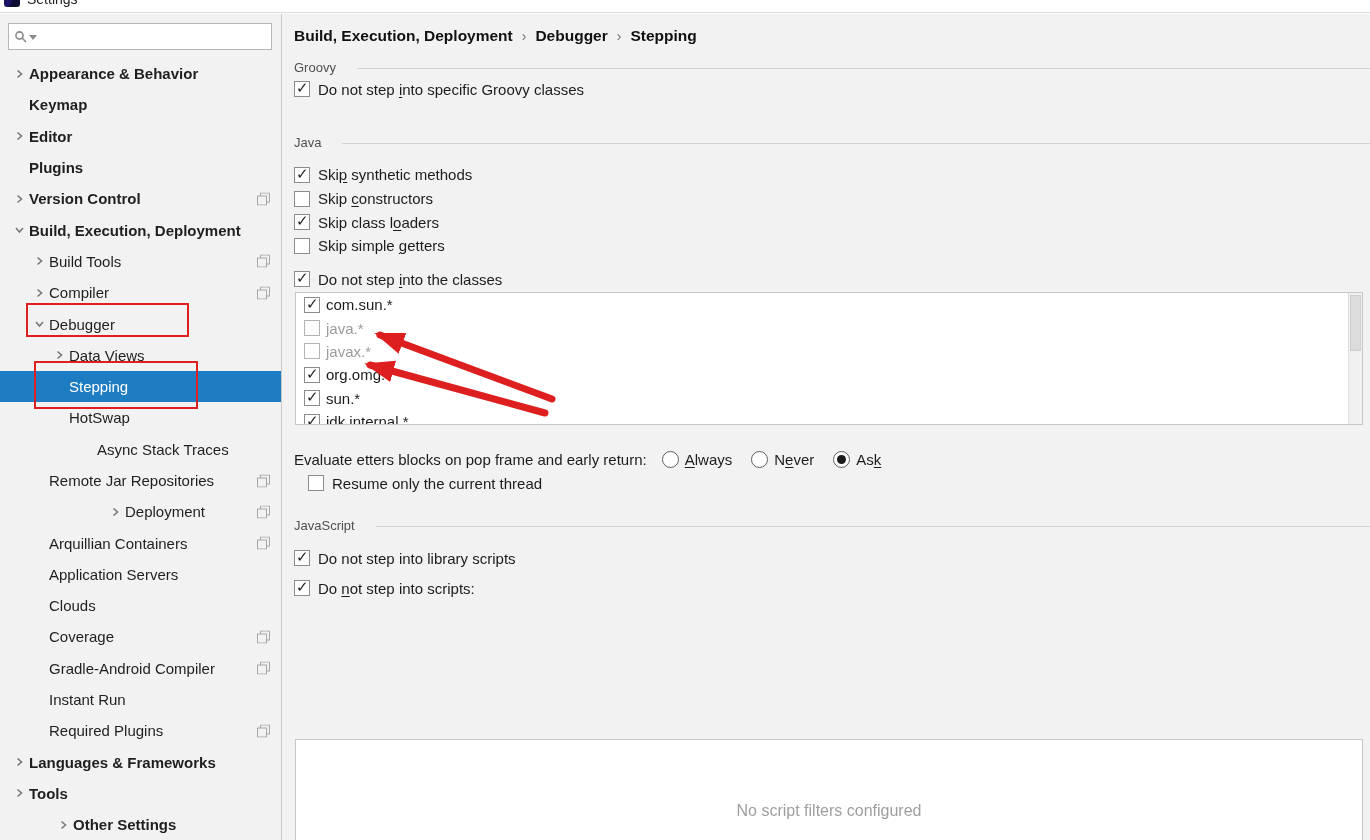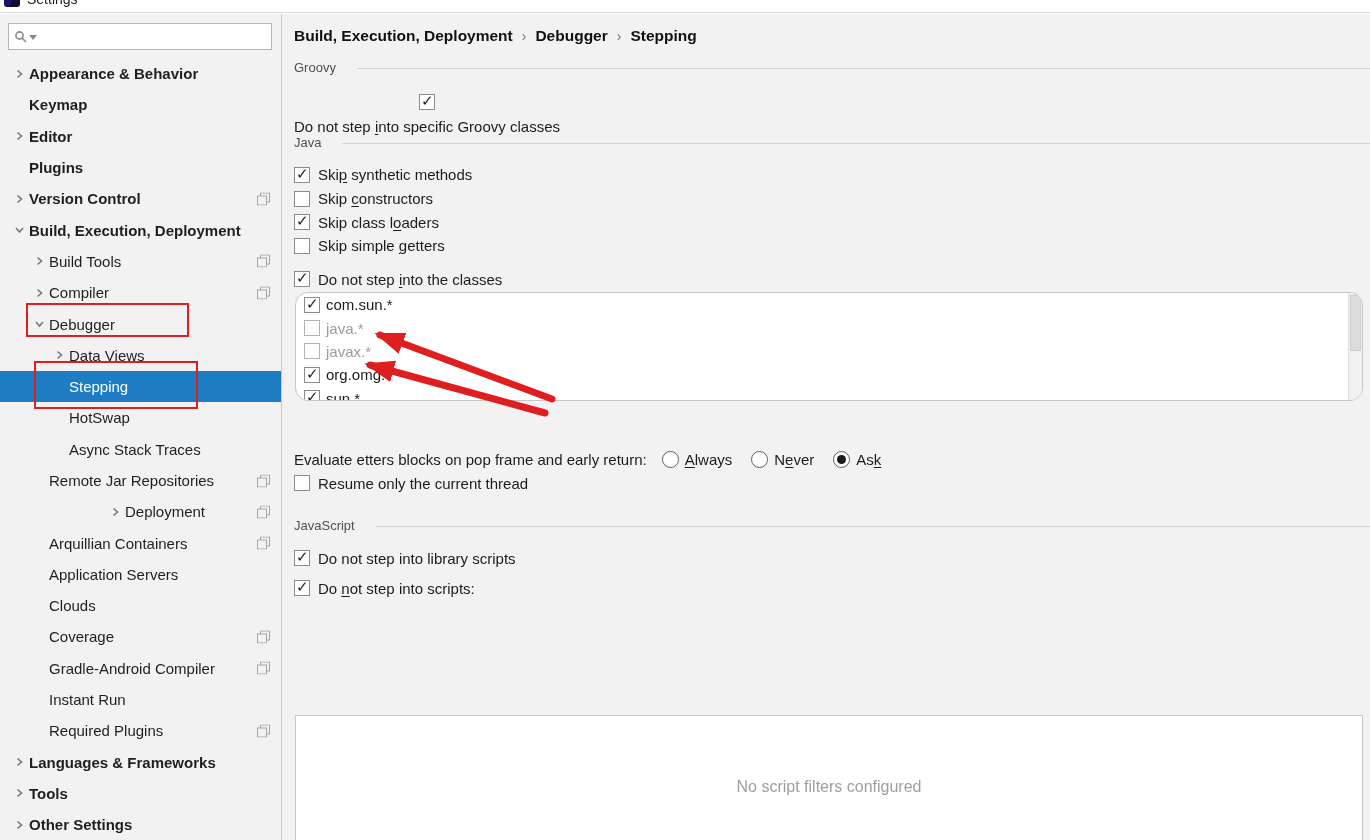--- a/index.html
+++ b/index.html
@@ -171,21 +171,21 @@
         <span>Data Views</span>
       </div>
       <div class="tree-row selected" style="padding-left: 50px;">
         <span class="chev"></span>
         <span>Stepping</span>
       </div>
       <div class="tree-row" style="padding-left: 50px;">
         <span class="chev"></span>
         <span>HotSwap</span>
       </div>
-      <div class="tree-row" style="padding-left: 50px;">
+      <div class="tree-row" style="padding-left: 50px; margin-left: 28px;">
         <span class="chev"></span>
         <span>Async Stack Traces</span>
       </div>
       <div class="tree-row" style="padding-left: 30px;">
         <span class="chev"></span>
         <span>Remote Jar Repositories</span>
         <span class="shared"><svg width="13" height="13" viewBox="0 0 13 13">
             <rect x="3.5" y="0.5" width="9" height="9" fill="none" stroke="#a6a6a6"></rect>
             <rect x="0.5" y="3.5" width="9" height="9" fill="#f2f2f2" stroke="#a6a6a6"></rect>
           </svg></span>
@@ -255,21 +255,21 @@
         <span>Languages &amp; Frameworks</span>
       </div>
       <div class="tree-row bold" style="padding-left: 10px;">
         <span class="chev">
           <svg width="9" height="10" viewBox="0 0 9 10">
             <polyline points="2.5,1.5 6.5,5 2.5,8.5"></polyline>
           </svg>
         </span>
         <span>Tools</span>
       </div>
-      <div class="tree-row bold" style="padding-left: 10px;">
+      <div class="tree-row bold" style="padding-left: 10px; margin-left: 44px;">
         <span class="chev">
           <svg width="9" height="10" viewBox="0 0 9 10">
             <polyline points="2.5,1.5 6.5,5 2.5,8.5"></polyline>
           </svg>
         </span>
         <span>Other Settings</span>
       </div>
     </div>
 </div>
 
@@ -279,21 +279,21 @@
       <span class="crumb-sep">›</span>
       <span>Debugger</span>
       <span class="crumb-sep">›</span>
       <span>Stepping</span>
     </div>
 
   <div class="abs group-header" style="top:45px;">
     <span>Groovy</span>
       <span class="group-line"></span>
   </div>
-  <div class="abs cb-row" style="left:12px;top:80px;flex-direction:column;">
+  <div class="abs cb-row" style="left:12px;top:64px;">
     <span class="cb checked"></span>
     <span>Do not step <u>i</u>nto specific Groovy classes</span>
   </div>
 
   <div class="abs group-header" style="top:120px;">
     <span>Java</span>
       <span class="group-line"></span>
   </div>
   <div class="abs stack" id="java-checkboxes" style="left:12px;top:149px;">
       <div class="cb-row">
@@ -311,21 +311,21 @@
       <div class="cb-row">
         <span class="cb"></span>
         <span>Skip simple <u>g</u>etters</span>
       </div>
     </div>
   <div class="abs cb-row" style="left:12px;top:254px;">
     <span class="cb checked"></span>
     <span>Do not step <u>i</u>nto the classes</span>
   </div>
 
-  <div class="abs listbox" id="class-list" style="left:13px;top:278px;width:1068px;height:109px;border-radius:13px;">
+  <div class="abs listbox" id="class-list" style="left:13px;top:278px;width:1068px;height:133px;">
     <div class="list-row">
         <span class="cb checked"></span>
         <span>com.sun.*</span>
       </div>
       <div class="list-row muted">
         <span class="cb muted"></span>
         <span>java.*</span>
       </div>
       <div class="list-row muted">
         <span class="cb muted"></span>
@@ -361,21 +361,21 @@
         <span class="radio-opt">
           <span class="radio"></span>
           <span>N<u>e</u>ver</span>
         </span>
         <span class="radio-opt">
           <span class="radio selected"></span>
           <span>As<u>k</u></span>
         </span>
       </span>
   </div>
-  <div class="abs cb-row" style="left:12px;top:458px;text-align:center;">
+  <div class="abs cb-row" style="left:26px;top:458px;text-align:center;">
     <span class="cb"></span>
     <span>Resume only the current thread</span>
   </div>
 
   <div class="abs group-header" style="top:503px;">
     <span>JavaScript</span>
       <span class="group-line"></span>
   </div>
   <div class="abs cb-row" style="left:12px;top:533px;">
     <span class="cb checked"></span>

